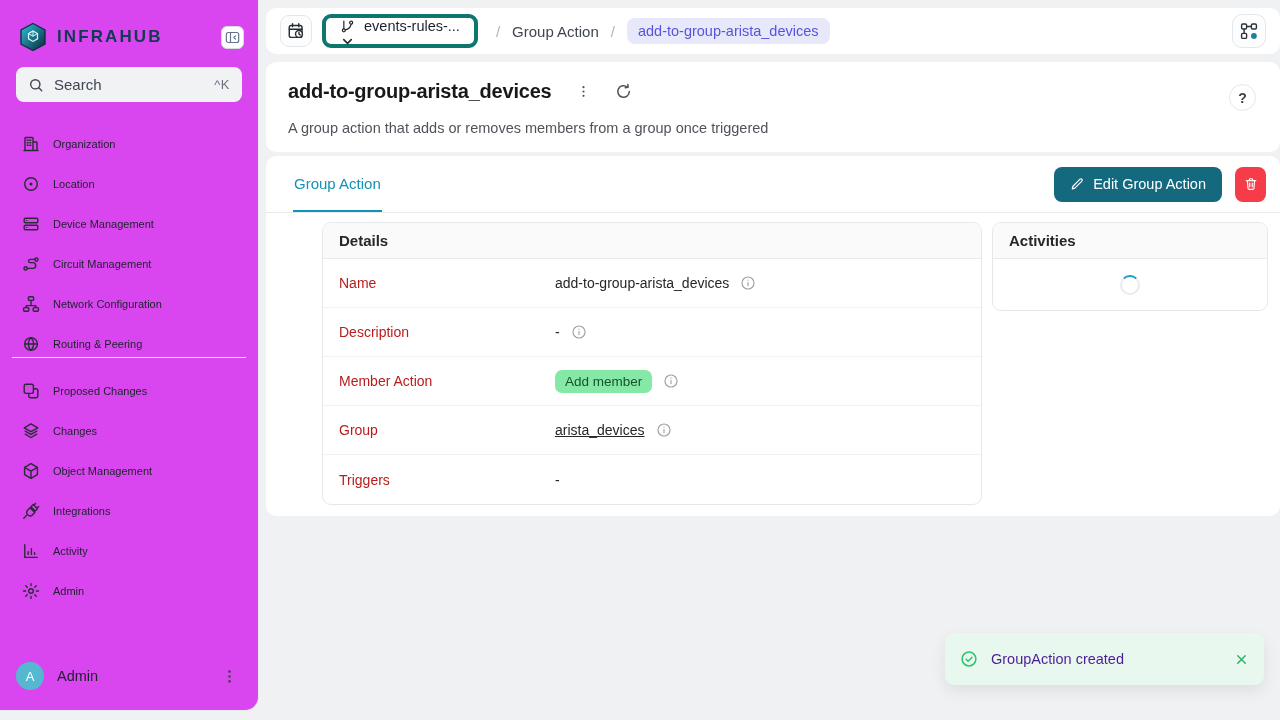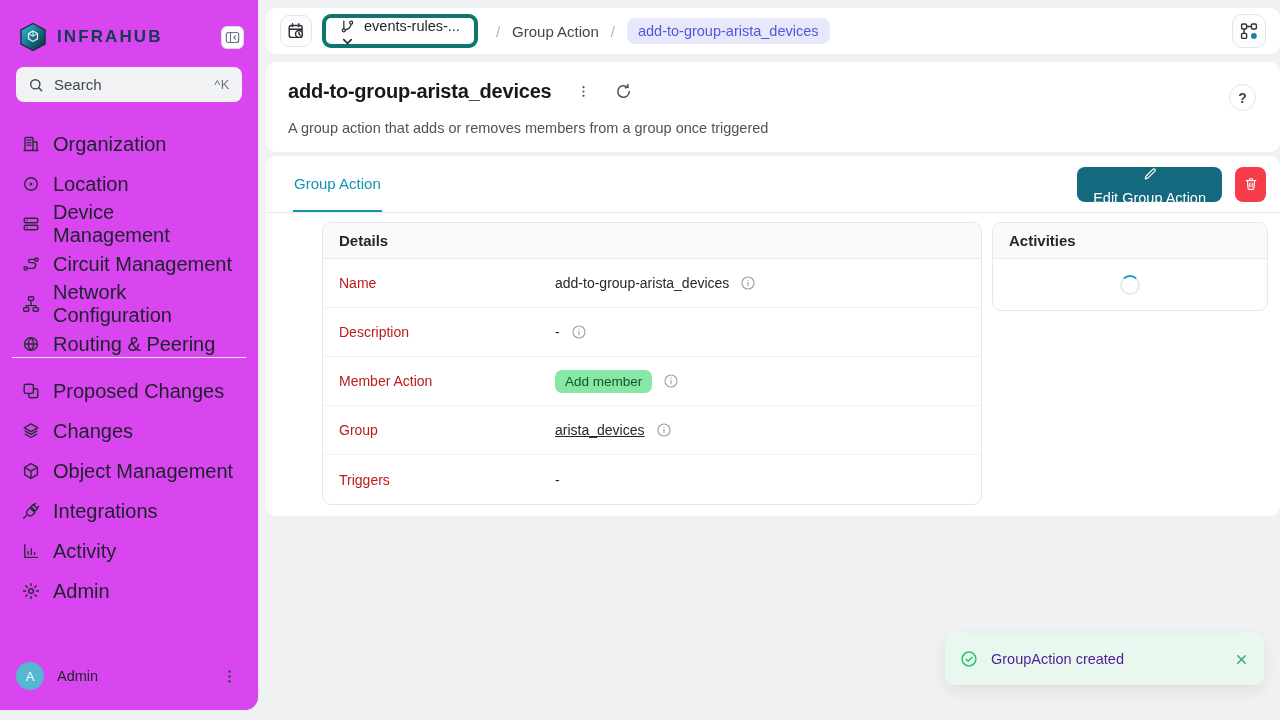--- a/index.html
+++ b/index.html
@@ -17,21 +17,21 @@
   .collapse-btn { margin-left:auto; width:23px; height:23px; border:1px solid #d8dce1; background:#fff;
                   border-radius:6px; color:#64748b; display:flex; align-items:center; justify-content:center; cursor:pointer; }
   .search { margin:10px 16px 12px; height:35px; background:#f1f2f4; border-radius:8px; display:flex;
             align-items:center; gap:10px; padding:0 12px; color:#3f4754; font-size:15px; cursor:pointer; }
   .search .s-icon { color:#3f4754; display:flex; }
   .kbd { margin-left:auto; color:#6b7280; font-size:13px; letter-spacing:.5px; }
   .nav-group { margin:0 12px; }
   .nav-primary { height:244px; padding-top:10px; overflow:hidden; border-bottom:1px solid #e7e9ec; }
   .nav-secondary { padding-top:13px; }
   .nav-item { height:40px; display:flex; align-items:center; gap:13px; padding:0 10px; border-radius:8px;
-              color:#1c212b; font-size:20px; font-weight:500; cursor:pointer; text-decoration:none; }
+              color:#1c212b; font-size:11px; font-weight:500; cursor:pointer; text-decoration:none; }
   .nav-icon { width:18px; height:18px; flex:none; color:#272c35; display:flex; }
   .sidebar-footer { position:absolute; left:0; right:0; bottom:0; padding:14px 20px 20px 16px;
                     display:flex; align-items:center; gap:13px; cursor:pointer; }
   .avatar { width:28px; height:28px; border-radius:50%; background:#55b7d0; color:#fff; font-size:13px;
             display:flex; align-items:center; justify-content:center; flex:none; }
   .user-name { font-size:14.5px; color:#1c212b; font-weight:500; }
   .kebab-btn { margin-left:auto; background:none; border:none; color:#3f4754; cursor:pointer; display:flex; padding:0; }
 
   
   .topbar { position:absolute; left:266px; top:8px; right:0; height:46px; background:#fff; border-radius:10px;
@@ -61,21 +61,21 @@
               border:1px solid #e3e6ea; background:#fff; color:#3f3f46; font-size:14px; font-weight:600;
               display:flex; align-items:center; justify-content:center; cursor:pointer; }
 
   
   .main-panel { position:absolute; left:266px; top:156px; right:0; height:360px; background:#fff; border-radius:10px; }
   .tab-row { height:57px; border-bottom:1px solid #e7e9ec; display:flex; align-items:center; padding:0 14px 0 27px; }
   .tab { height:100%; display:flex; align-items:center; color:#1292b4; font-size:15px; font-weight:500;
          border-bottom:2.5px solid #1292b4; padding:0 1px; cursor:pointer; }
   .toolbar { margin-left:auto; display:flex; align-items:center; gap:13px; }
   .btn-edit { height:35px; background:#14697f; color:#fff; border:none; border-radius:8px; padding:0 16px;
-              font-size:14.5px; font-weight:500; display:flex; align-items:center; gap:9px; cursor:pointer;flex-direction:column; }
+              font-size:14.5px; font-weight:500; display:flex; align-items:center; gap:9px; cursor:pointer; }
   .btn-delete { height:35px; width:31px; background:#f63b49; border:none; border-radius:8px; color:#fff;
                 display:flex; align-items:center; justify-content:center; cursor:pointer; }
   .panel-body { display:flex; gap:10px; padding:9px 12px; align-items:flex-start; }
   .card { border:1px solid #e5e7eb; border-radius:9px; overflow:hidden; background:#fff; }
   .details-card { width:660px; flex:none;margin-left:44px; }
   .activities-card { flex:1; }
   .card-header { background:#fafafa; border-bottom:1px solid #e7e9ec; padding:9px 16px; font-size:15px;
                  font-weight:700; color:#27272a; }
   .detail-row { display:flex; align-items:center; height:49px; padding:0 16px; border-bottom:1px solid #f1f2f4; }
   .detail-row:last-child { border-bottom:none; }

